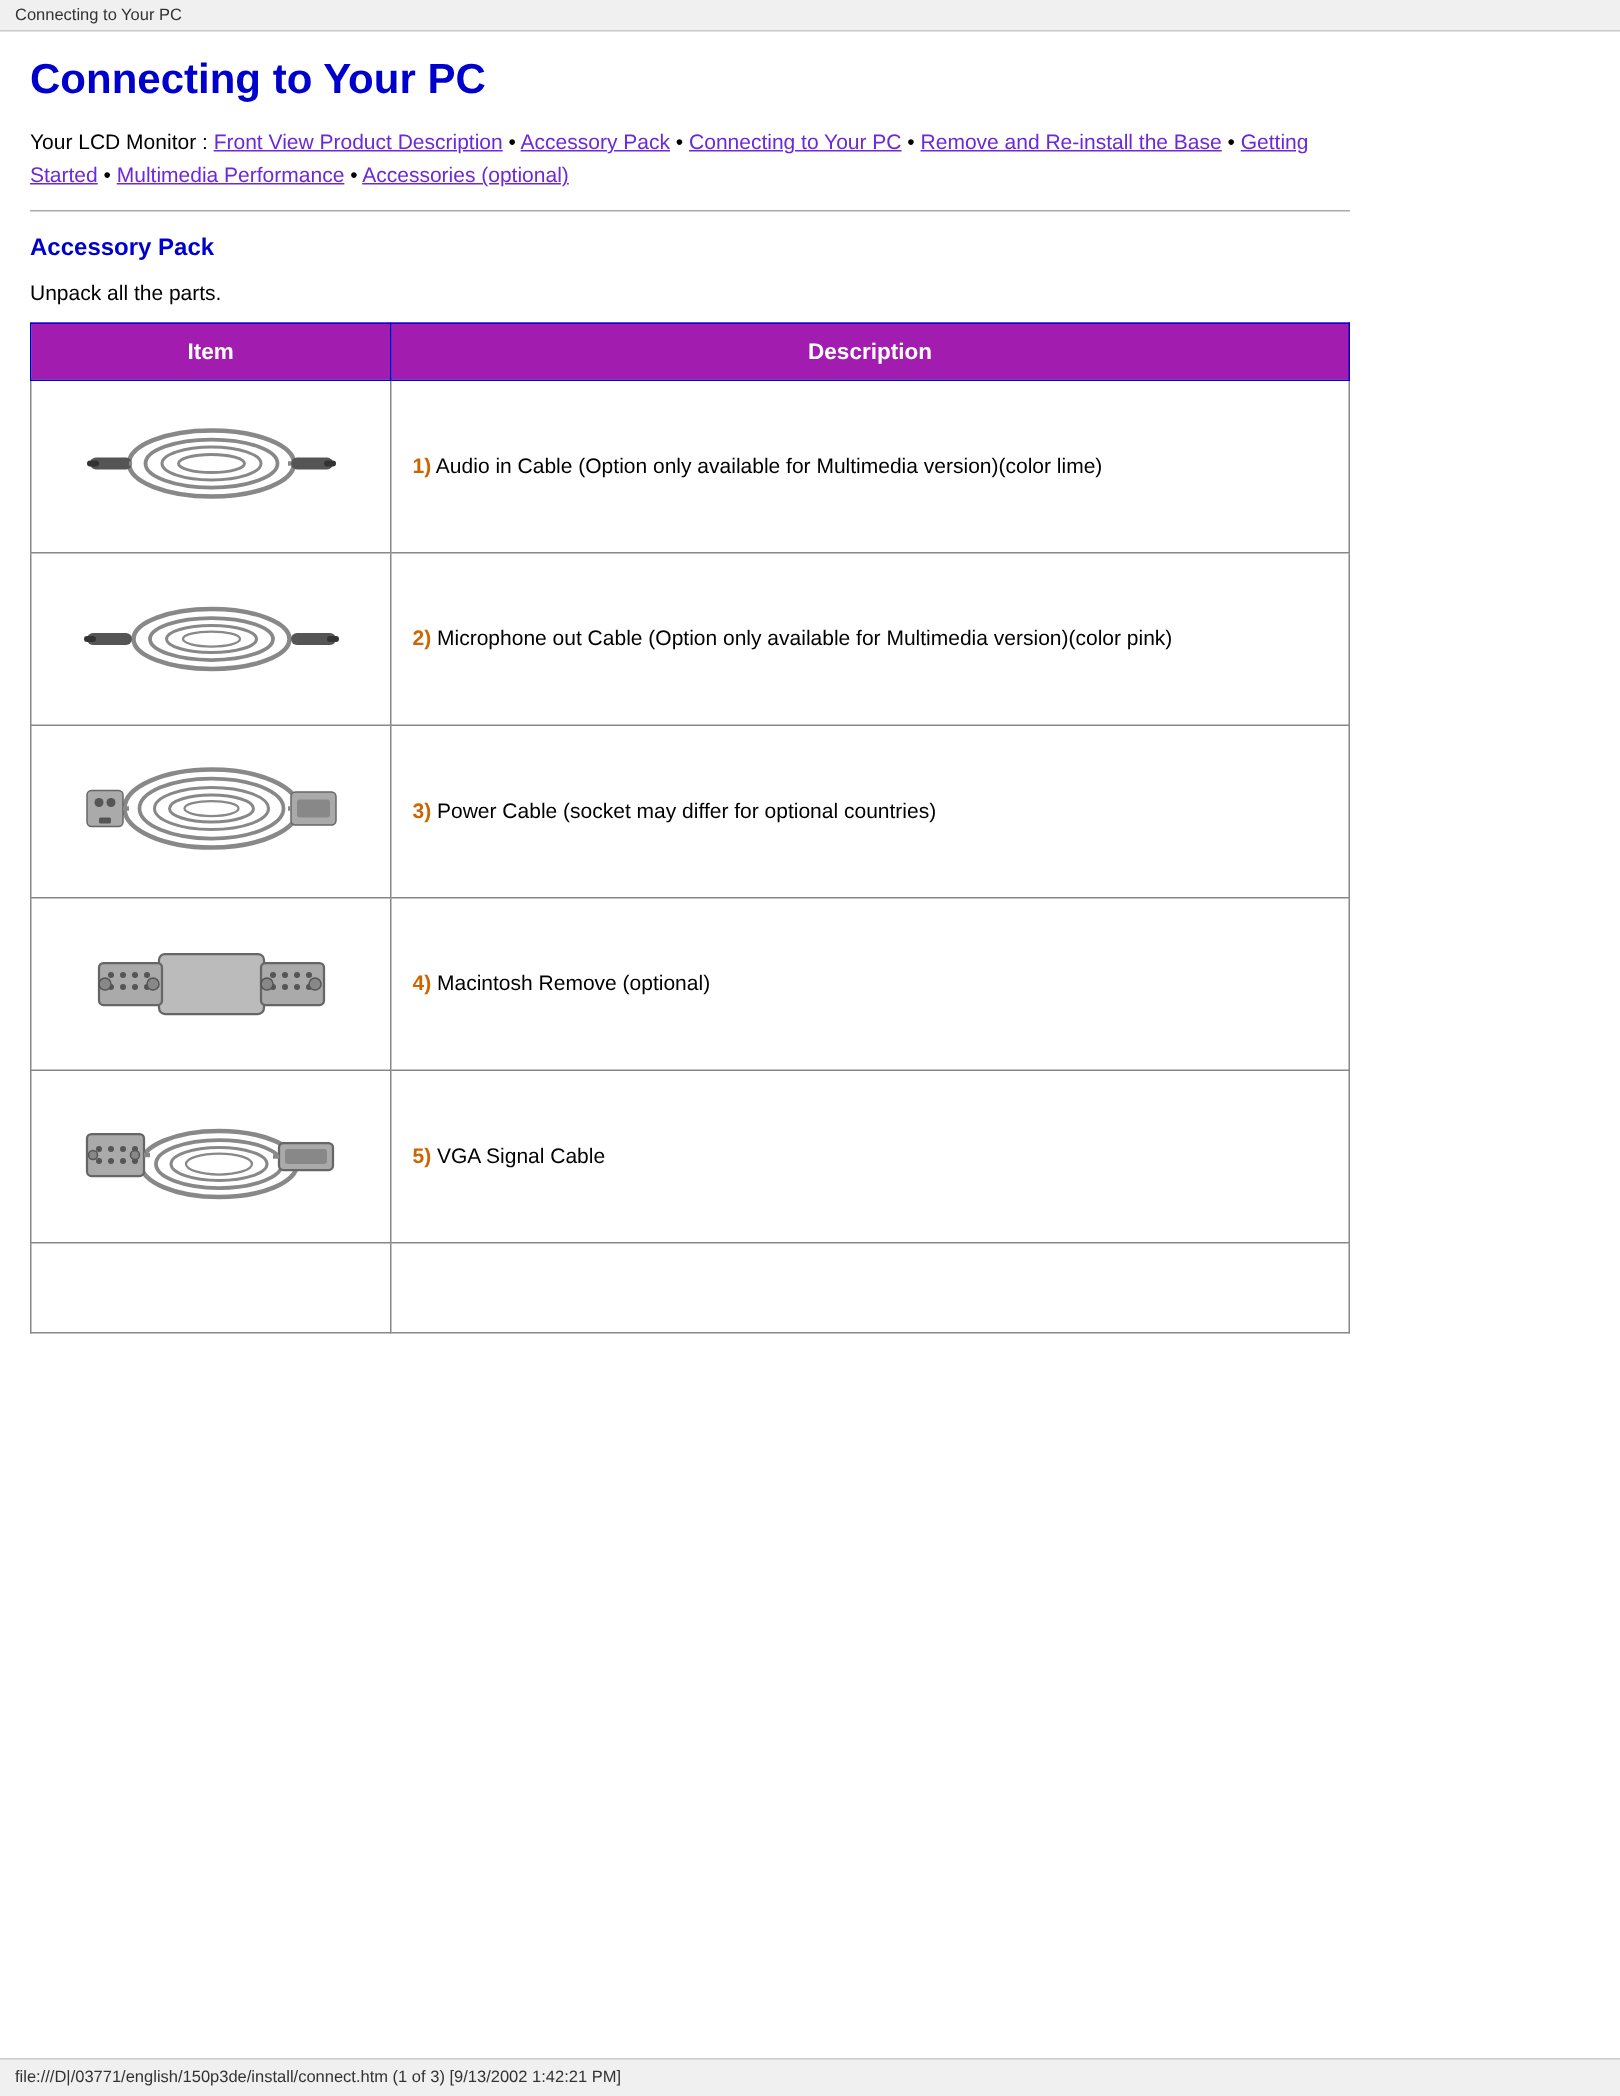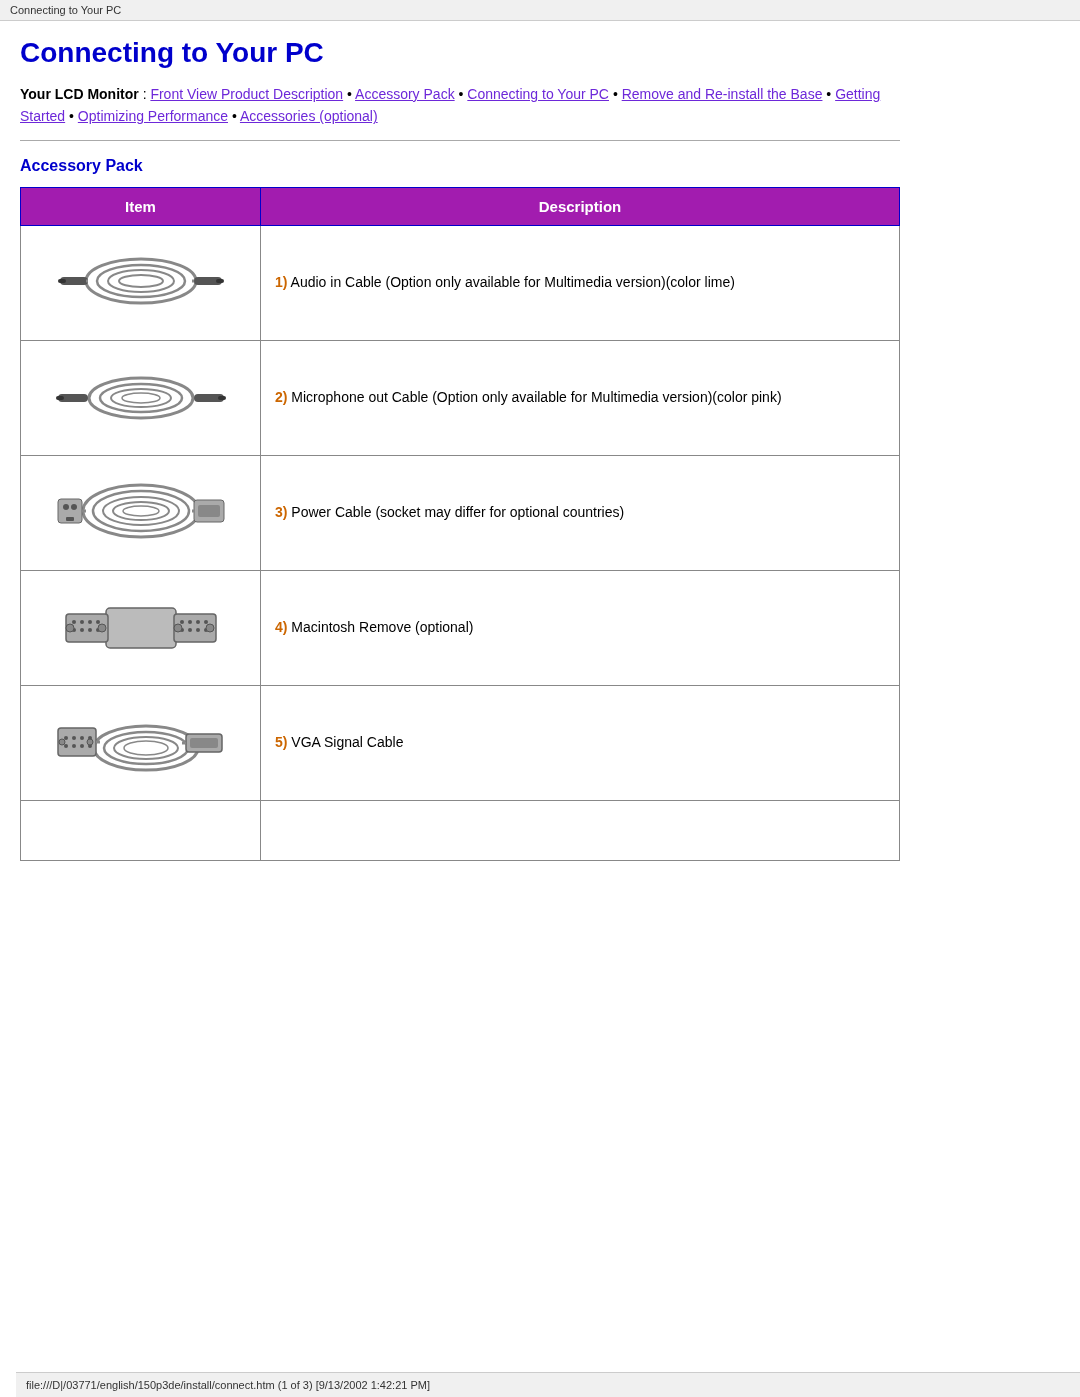--- a/index.html
+++ b/index.html
@@ -25,21 +25,21 @@
       font-size: 28px;
       font-weight: bold;
       color: #0000cc;
       margin-bottom: 14px;
     }
     #nav-section {
       margin-bottom: 10px;
       line-height: 1.6;
     }
     #nav-section .label {
-      font-weight: bold;
+      font-weight: normal;
     }
     #nav-section a {
       color: #6d28d9;
       text-decoration: underline;
     }
     #nav-section span {
       color: #000;
     }
     hr.divider {
       border: none;
@@ -96,21 +96,21 @@
       margin: 0 auto;
     }
     .status-bar {
       font-size: 11px;
       color: #333;
       padding: 6px 10px;
       border-top: 1px solid #ccc;
       background: #f0f0f0;
       position: fixed;
       bottom: 0;
-      left: 16px;
+      left: 0;
       right: 0;
     }
     
     table.accessory-table tr td {
       min-height: 90px;
     }
   </style>
 </head>
 <body>
 
@@ -127,29 +127,30 @@
     <a href="#">Front View Product Description</a>
     <span> • </span>
     <a href="#">Accessory Pack</a>
     <span> • </span>
     <a href="#">Connecting to Your PC</a>
     <span> • </span>
     <a href="#">Remove and Re-install the Base</a>
     <span> • </span>
     <a href="#">Getting Started</a>
     <span> • </span>
-    <a href="#">Optimizing Performance</a>
+    <a href="#">Multimedia Performance</a>
     <span> • </span>
     <a href="#">Accessories (optional)</a>
   </div>
 
   <hr class="divider">
 
   <div id="section-title">Accessory Pack</div>
 
+  <p id="unpack-text">Unpack all the parts.</p>
 
   <table class="accessory-table">
     <thead>
       <tr>
         <th>Item</th>
         <th>Description</th>
       </tr>
     </thead>
     <tbody>
 

